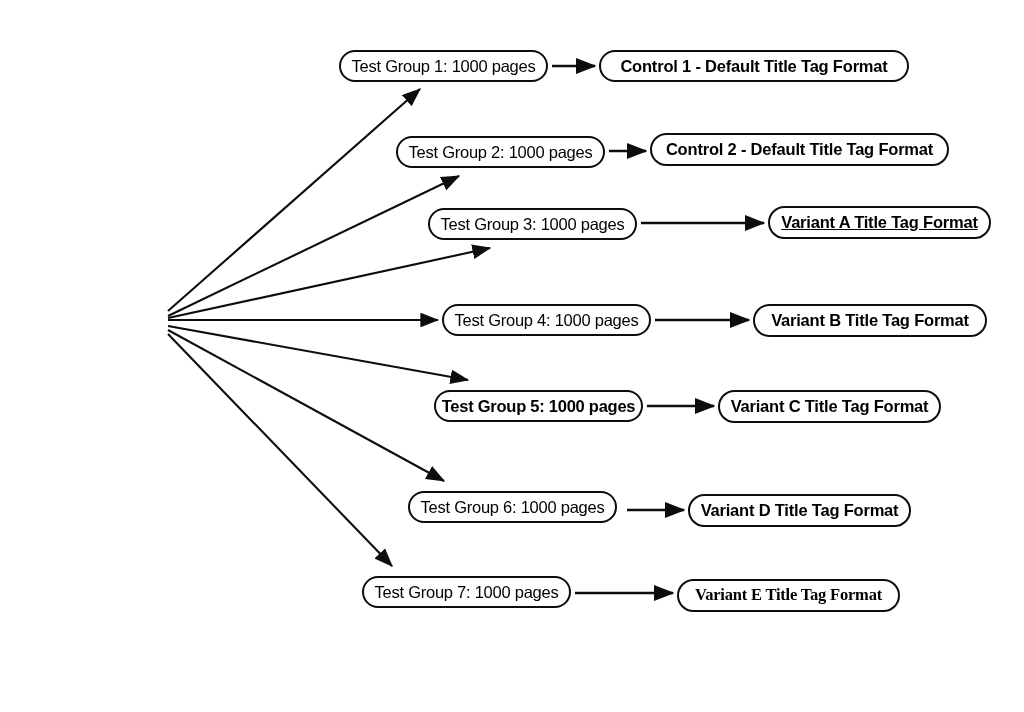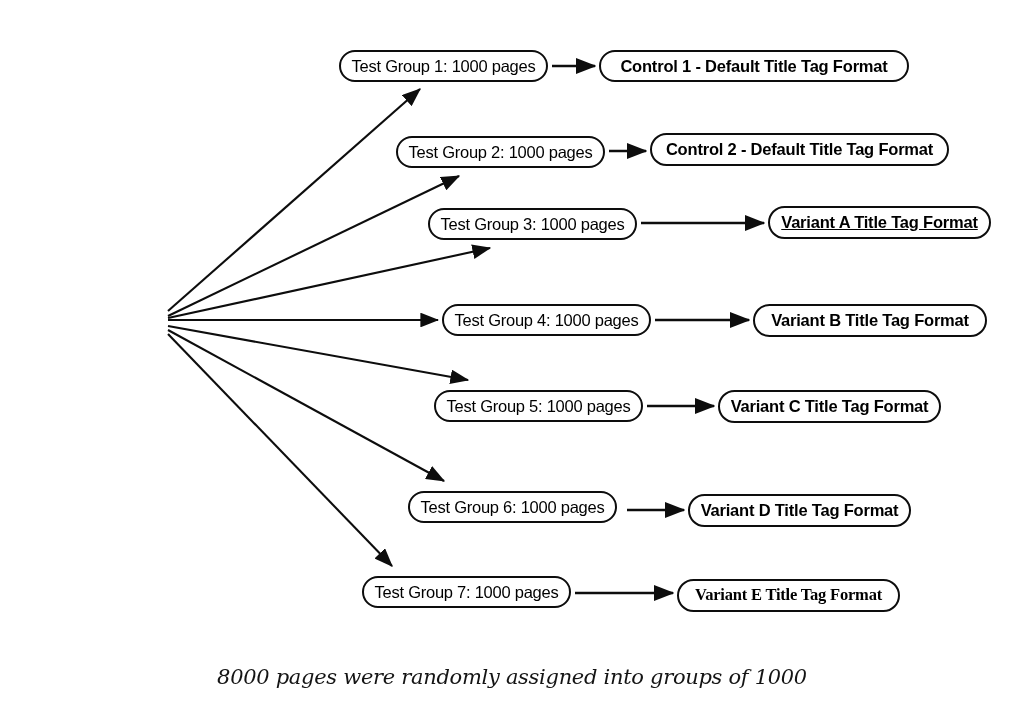--- a/index.html
+++ b/index.html
@@ -145,34 +145,33 @@
       </div>
       <div class="node node-outcome" style="left: 768px; top: 206px; width: 223px; height: 33px; text-decoration: underline;">
         <span>Variant A Title Tag Format</span>
       </div>
       <div class="node node-group" style="left: 442px; top: 304px; width: 209px; height: 32px;">
         <span>Test Group 4: 1000 pages</span>
       </div>
       <div class="node node-outcome" style="left: 753px; top: 304px; width: 234px; height: 33px;">
         <span>Variant B Title Tag Format</span>
       </div>
-      <div class="node node-group" style="left: 434px; top: 390px; width: 209px; height: 32px;">
+      <div class="node node-group" style="left: 434px; top: 390px; width: 209px; height: 32px; font-weight: bold;">
         <span>Test Group 5: 1000 pages</span>
       </div>
       <div class="node node-outcome" style="left: 718px; top: 390px; width: 223px; height: 33px;">
         <span>Variant C Title Tag Format</span>
       </div>
       <div class="node node-group" style="left: 408px; top: 491px; width: 209px; height: 32px;">
         <span>Test Group 6: 1000 pages</span>
       </div>
       <div class="node node-outcome" style="left: 688px; top: 494px; width: 223px; height: 33px; text-align: center;">
         <span>Variant D Title Tag Format</span>
       </div>
       <div class="node node-group" style="left: 362px; top: 576px; width: 209px; height: 32px;">
         <span>Test Group 7: 1000 pages</span>
       </div>
       <div class="node node-outcome" style="left: 677px; top: 579px; width: 223px; height: 33px; font-family: Liberation Serif, serif;">
         <span>Variant E Title Tag Format</span>
       </div>
     </div>
 
-  <div id="caption">8000 pages were randomly assigned into groups of 1000</div>
 </div>
 
 </body></html>

